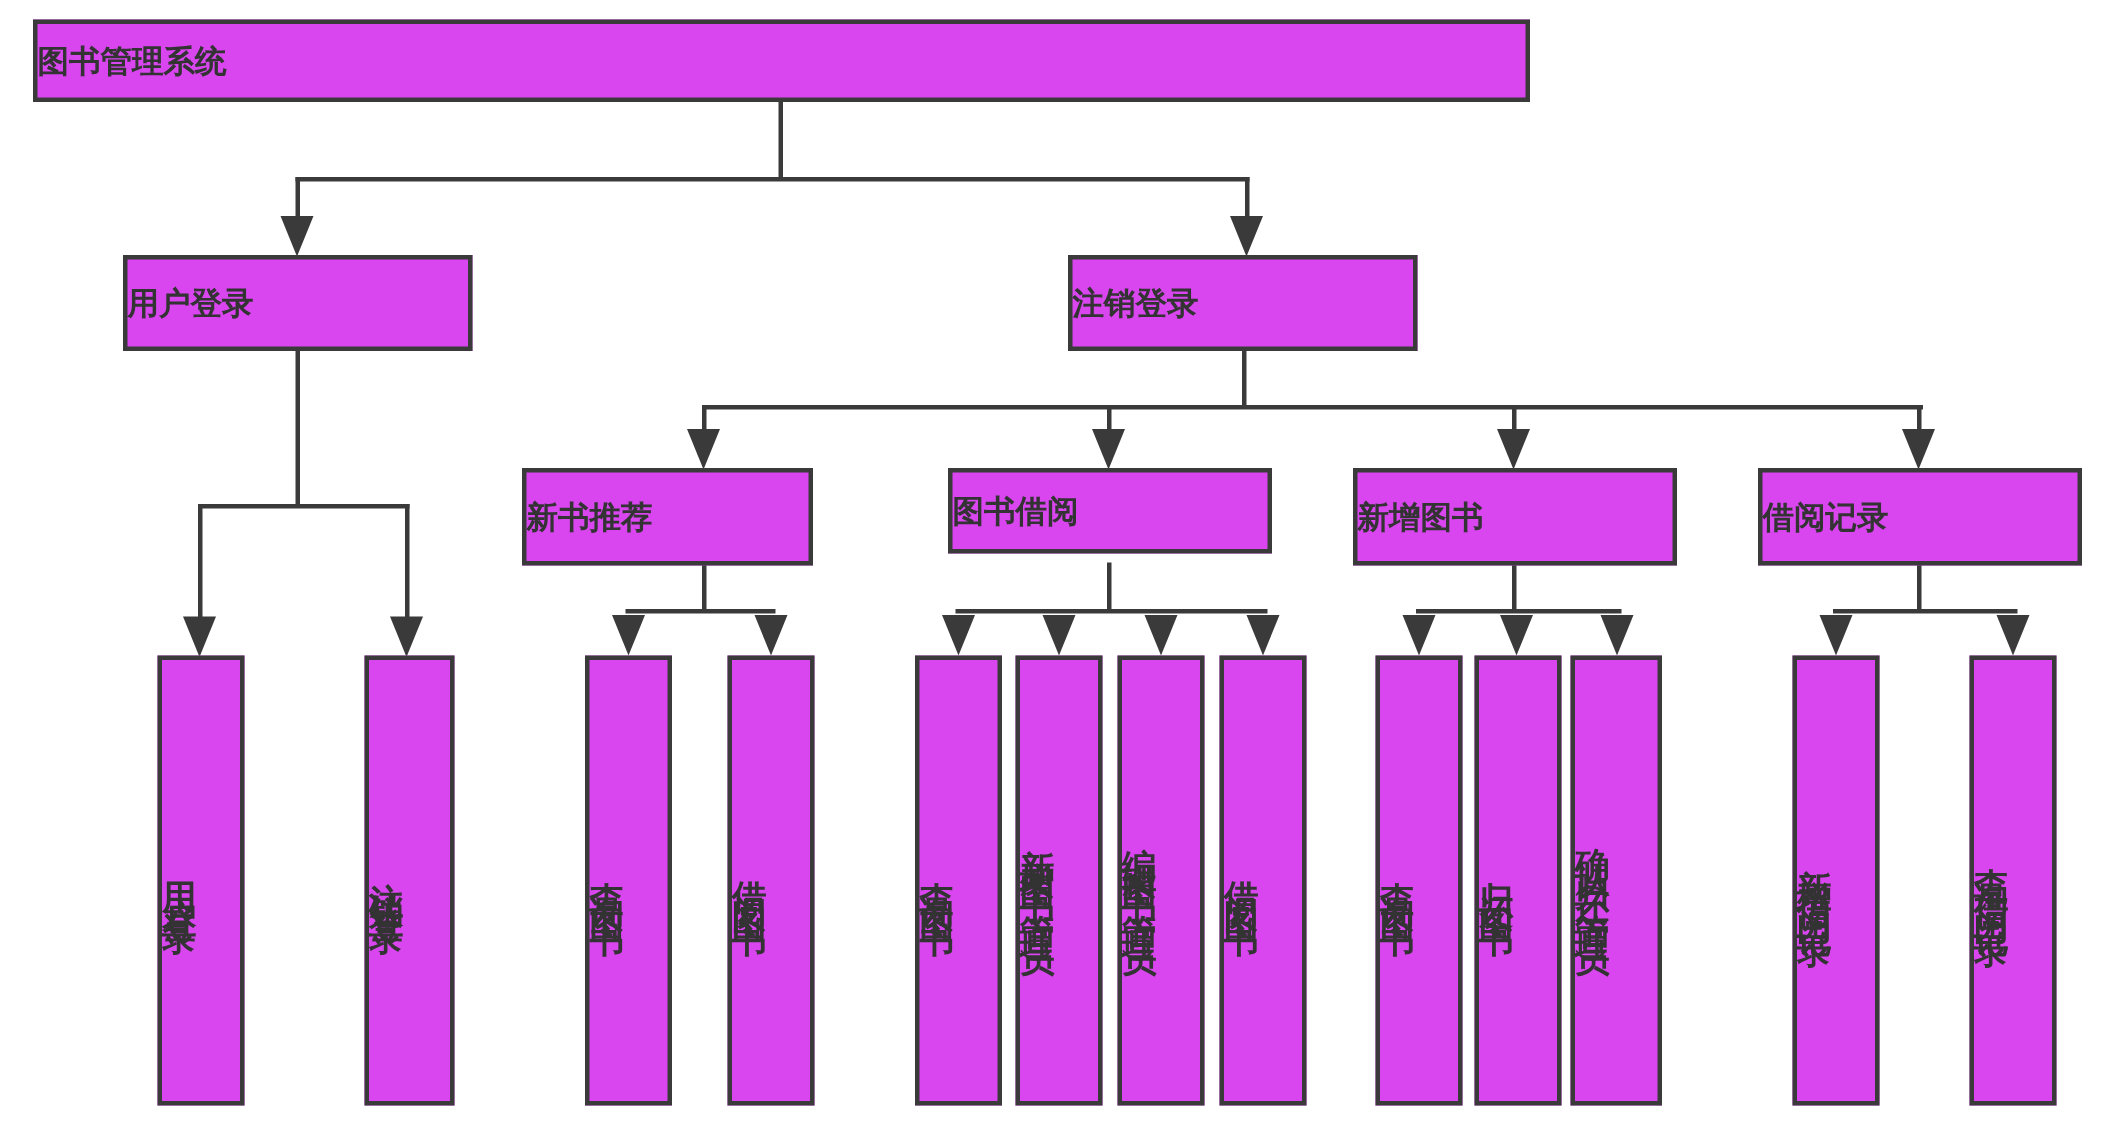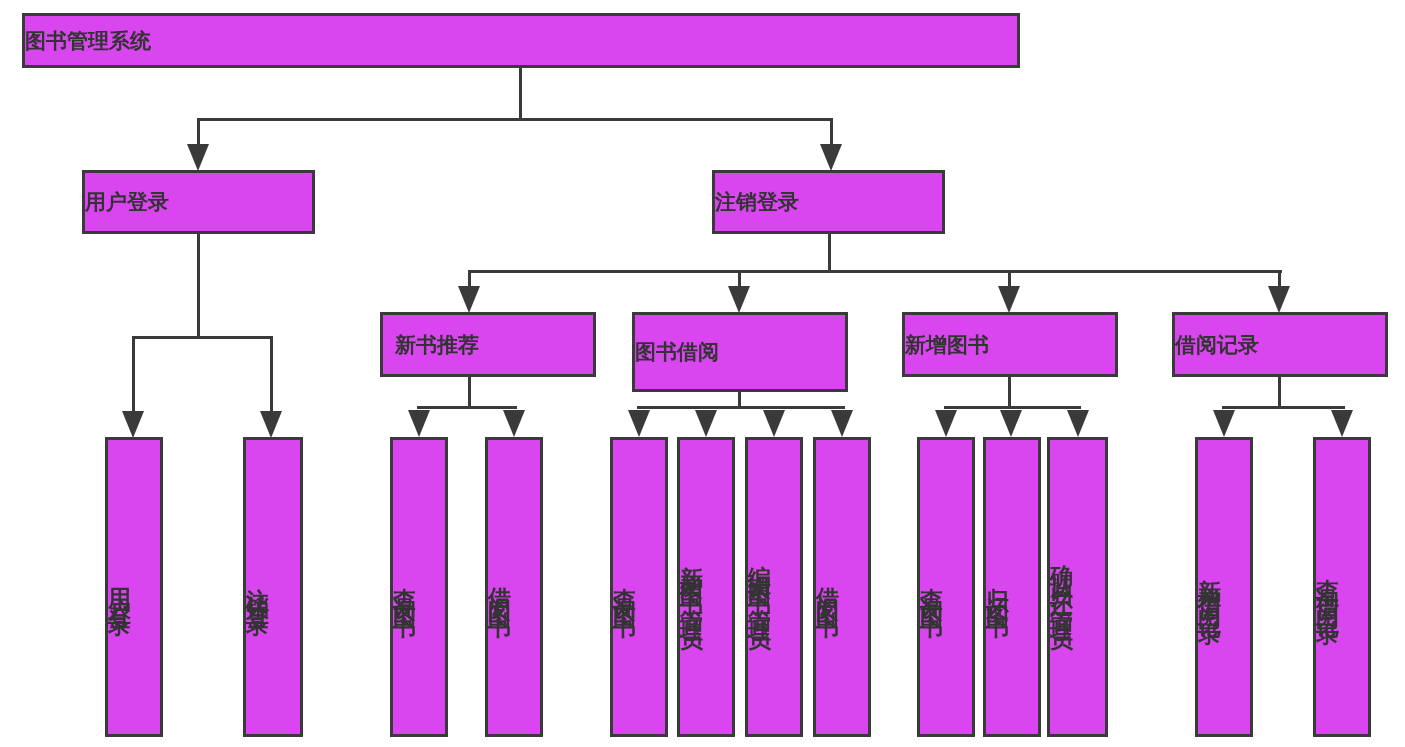--- a/index.html
+++ b/index.html
@@ -71,24 +71,24 @@
   <div class="hl" style="left:468px;top:270px;width:814px;height:3px;"></div>
   <div class="vl" style="left:468px;top:270px;width:3px;height:18px;"></div>
   <div class="vl" style="left:738px;top:270px;width:3px;height:18px;"></div>
   <div class="vl" style="left:1008px;top:270px;width:3px;height:18px;"></div>
   <div class="vl" style="left:1278px;top:270px;width:3px;height:18px;"></div>
   <div class="arrow" style="left:458px;top:286px;"></div>
   <div class="arrow" style="left:728px;top:286px;"></div>
   <div class="arrow" style="left:998px;top:286px;"></div>
   <div class="arrow" style="left:1268px;top:286px;"></div>
 
-  <div class="box h-node" style="left:380px;top:312px;width:216px;height:65px;padding-left:12px;">
+  <div class="box h-node" style="left:348px;top:312px;width:194px;height:65px;">
     <span class="lbl">新书推荐</span>
   </div>
-  <div class="box h-node" style="left:632px;top:312px;width:216px;height:80px;">
+  <div class="box h-node" style="left:632px;top:312px;width:216px;height:57px;">
     <span class="lbl">图书借阅</span>
   </div>
   <div class="box h-node" style="left:902px;top:312px;width:216px;height:65px;">
     <span class="lbl">新增图书</span>
   </div>
   <div class="box h-node" style="left:1172px;top:312px;width:216px;height:65px;">
     <span class="lbl">借阅记录</span>
   </div>
 
   <div class="vl" style="left:468px;top:375px;width:3px;height:33px;"></div>

